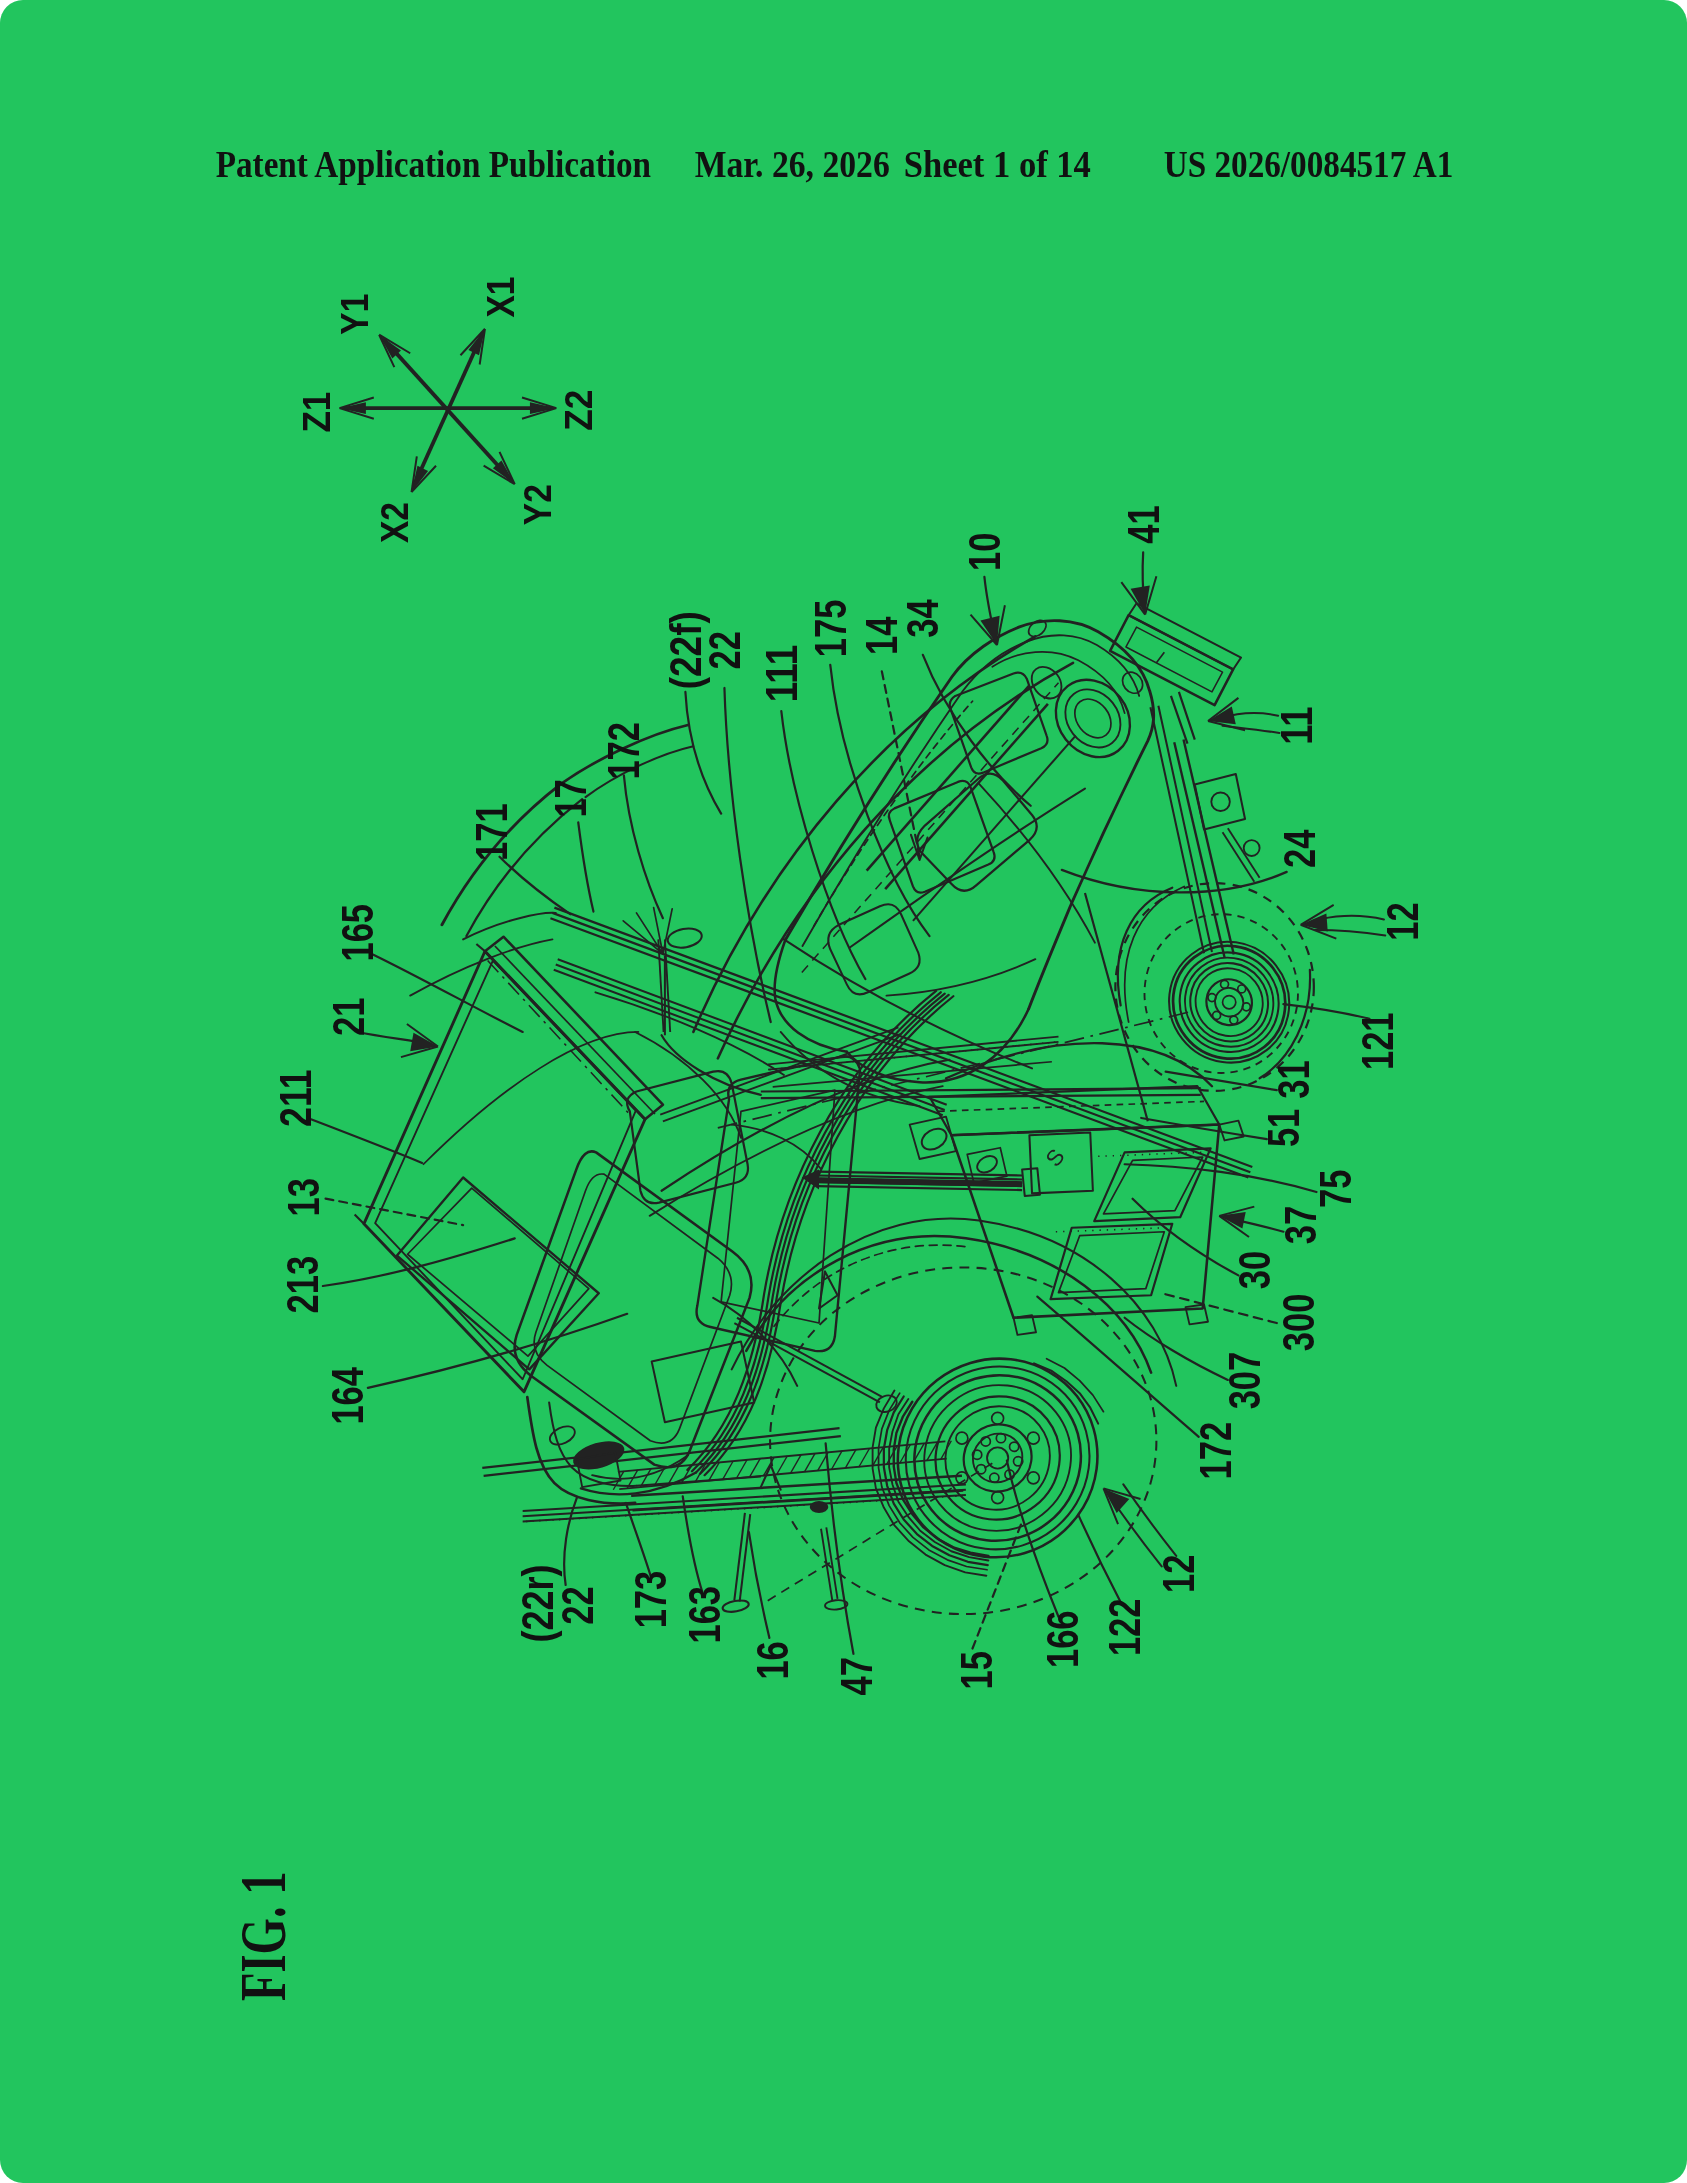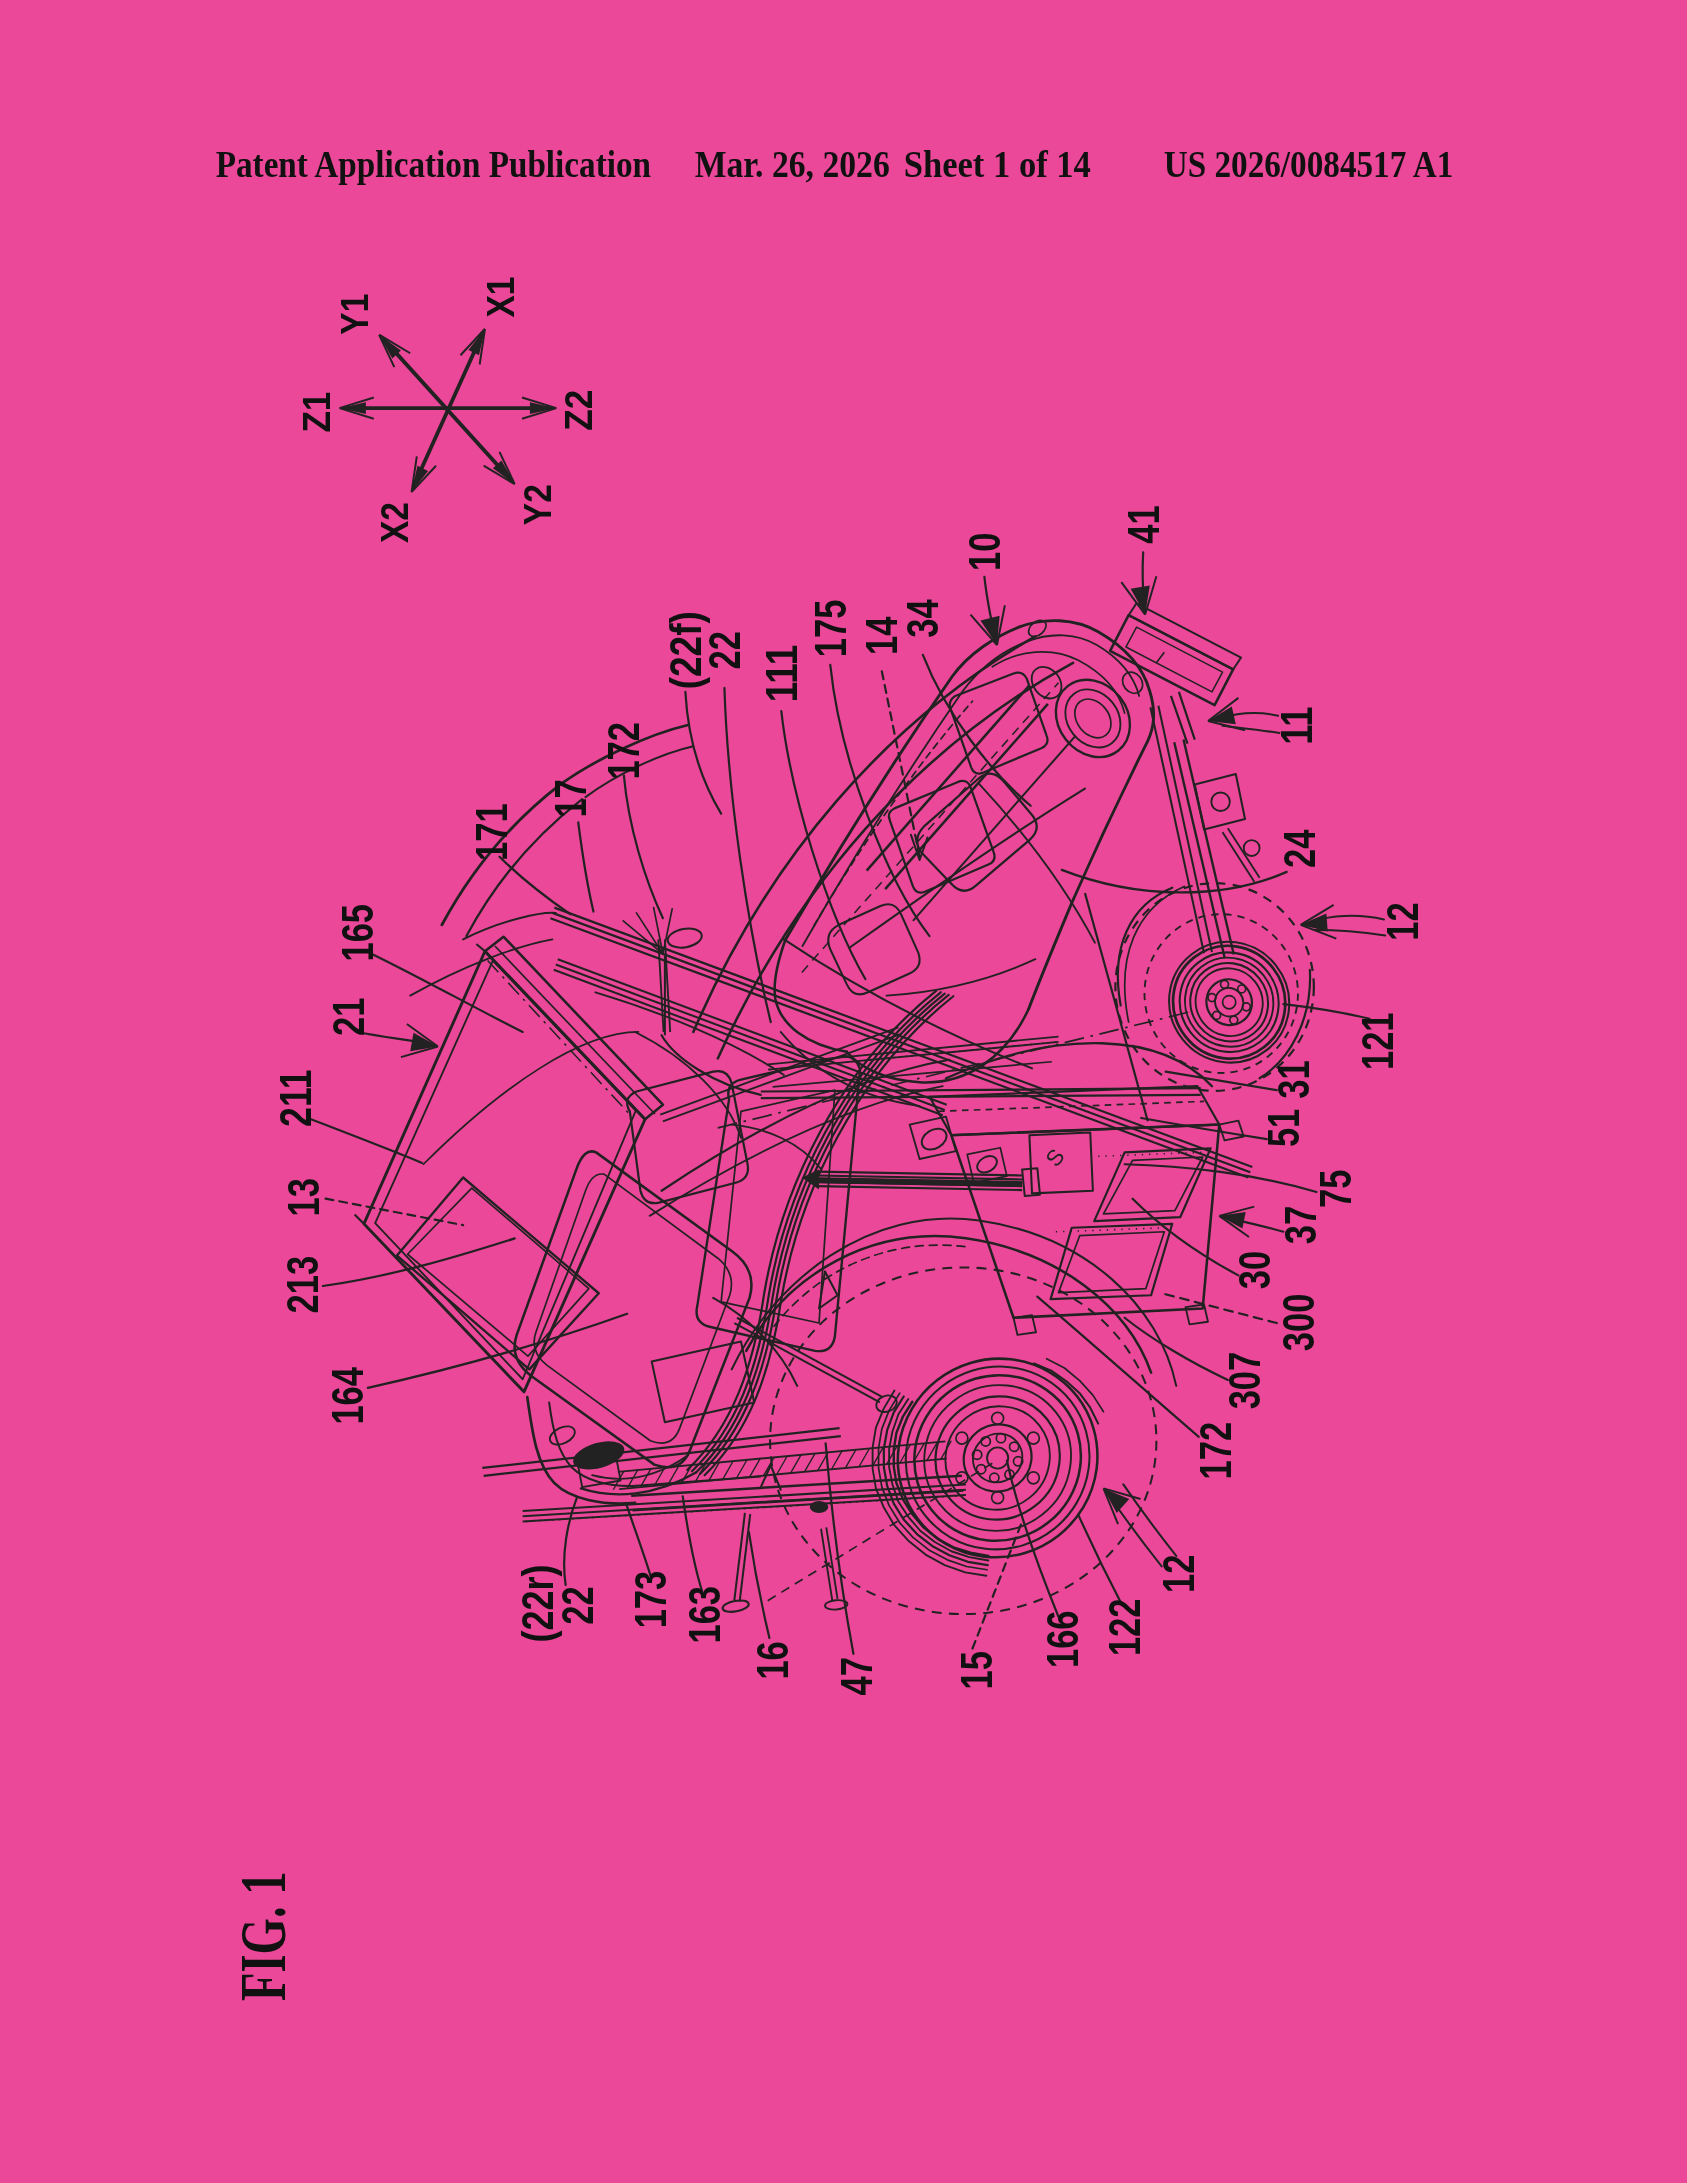--- a/index.html
+++ b/index.html
@@ -1,12 +1,12 @@
 <!DOCTYPE html>
-<html style="font-size:10.6px"><head><meta charset="utf-8"><style>html,body{margin:0;padding:0;background:#fff;}#pg{position:relative;width:1687px;height:2183px;background:#ec4899;overflow:hidden;}text{-webkit-font-smoothing:antialiased;}</style></head><body>
+<html style="font-size:10.6px"><head><meta charset="utf-8"><style>html,body{margin:0;padding:0;background:#fff;}#pg{position:relative;width:1687px;height:2183px;background:#22c55e;overflow:hidden;border-radius:23px;}text{-webkit-font-smoothing:antialiased;}</style></head><body>
 <div id="pg">
 <svg width="1687" height="2183" viewBox="0 0 2550 3300">
 <text x="326" y="268" font-family="Liberation Serif, serif" font-weight="bold" font-size="56" fill="#111" textLength="658" lengthAdjust="spacingAndGlyphs">Patent Application Publication</text>
 <text x="1050" y="268" font-family="Liberation Serif, serif" font-weight="bold" font-size="56" fill="#111" textLength="295" lengthAdjust="spacingAndGlyphs">Mar. 26, 2026</text>
 <text x="1366" y="268" font-family="Liberation Serif, serif" font-weight="bold" font-size="56" fill="#111" textLength="283" lengthAdjust="spacingAndGlyphs">Sheet 1 of 14</text>
 <text x="1759" y="268" font-family="Liberation Serif, serif" font-weight="bold" font-size="56" fill="#111" textLength="438" lengthAdjust="spacingAndGlyphs">US 2026/0084517 A1</text>
 <line x1="519" y1="617" x2="835" y2="617" stroke="#222" stroke-width="5.76"></line>
 <path d="M 513,617 L 553,608 L 553,626 Z" fill="#222"></path>
       <path d="M 513,617 L 565,601 M 513,617 L 565,633" stroke="#222" stroke-width="3" fill="none"></path>
 <path d="M 841,617 L 801,626 L 801,608 Z" fill="#222"></path>

